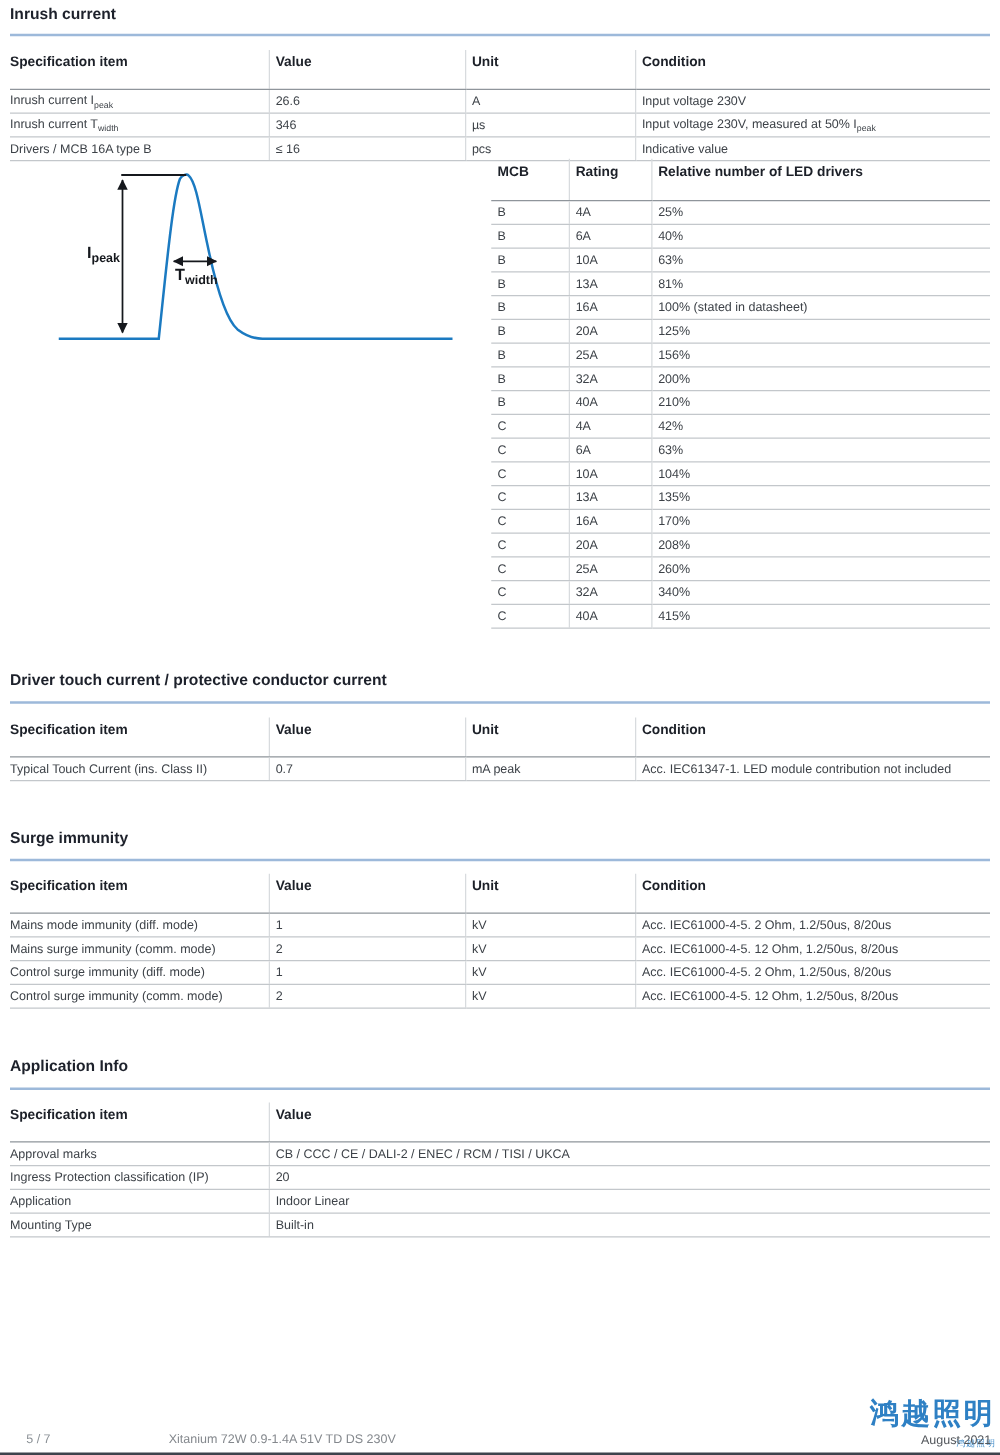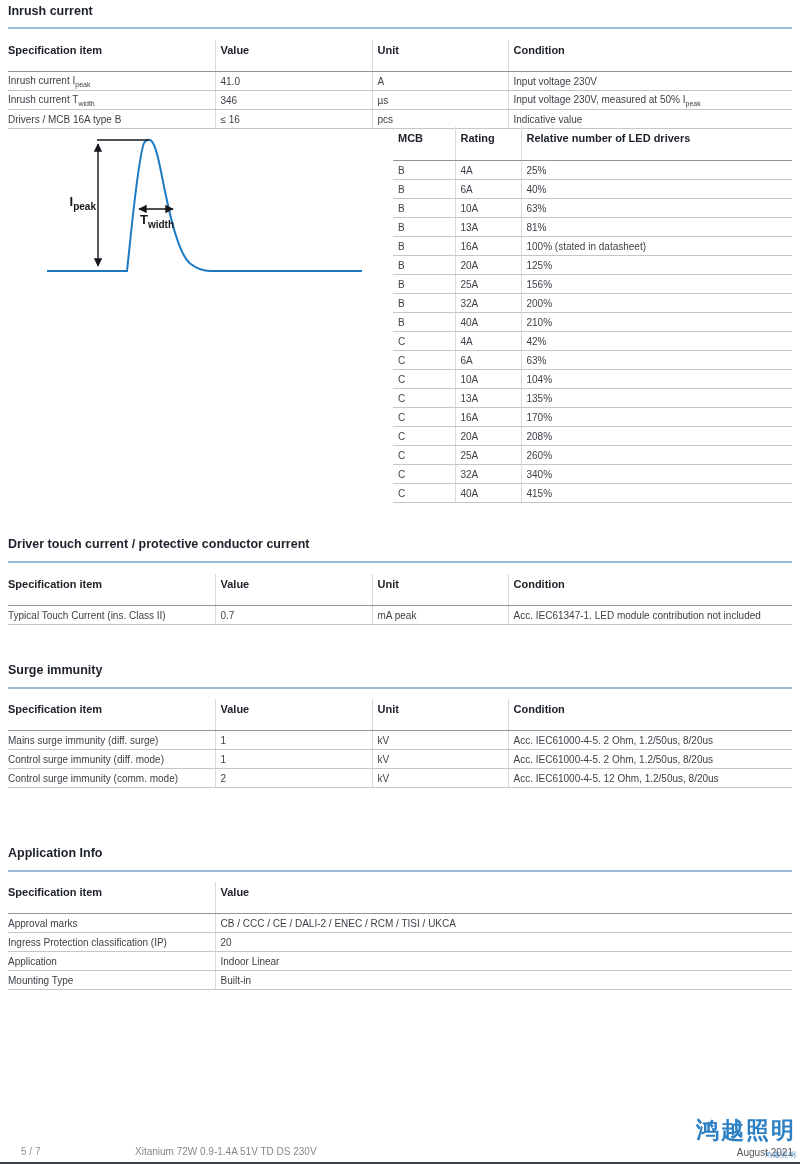--- a/index.html
+++ b/index.html
@@ -48,21 +48,21 @@
           <tr>
             <th>Specification item</th>
             <th>Value</th>
             <th>Unit</th>
             <th>Condition</th>
           </tr>
         </thead>
         <tbody>
           <tr>
             <td>Inrush current I<sub>peak</sub></td>
-            <td>41.0</td>
+            <td>26.6</td>
             <td>A</td>
             <td>Input voltage 230V</td>
           </tr>
           <tr>
             <td>Inrush current T<sub>width</sub></td>
             <td>346</td>
             <td>µs</td>
             <td>Input voltage 230V, measured at 50% I<sub>peak</sub></td>
           </tr>
           <tr>
@@ -240,24 +240,30 @@
         <thead>
           <tr>
             <th>Specification item</th>
             <th>Value</th>
             <th>Unit</th>
             <th>Condition</th>
           </tr>
         </thead>
         <tbody>
           <tr>
-            <td>Mains surge immunity (diff. surge)</td>
+            <td>Mains mode immunity (diff. mode)</td>
             <td>1</td>
             <td>kV</td>
             <td>Acc. IEC61000-4-5. 2 Ohm, 1.2/50us, 8/20us</td>
+          </tr>
+          <tr>
+            <td>Mains surge immunity (comm. mode)</td>
+            <td>2</td>
+            <td>kV</td>
+            <td>Acc. IEC61000-4-5. 12 Ohm, 1.2/50us, 8/20us</td>
           </tr>
           <tr>
             <td>Control surge immunity (diff. mode)</td>
             <td>1</td>
             <td>kV</td>
             <td>Acc. IEC61000-4-5. 2 Ohm, 1.2/50us, 8/20us</td>
           </tr>
           <tr>
             <td>Control surge immunity (comm. mode)</td>
             <td>2</td>

